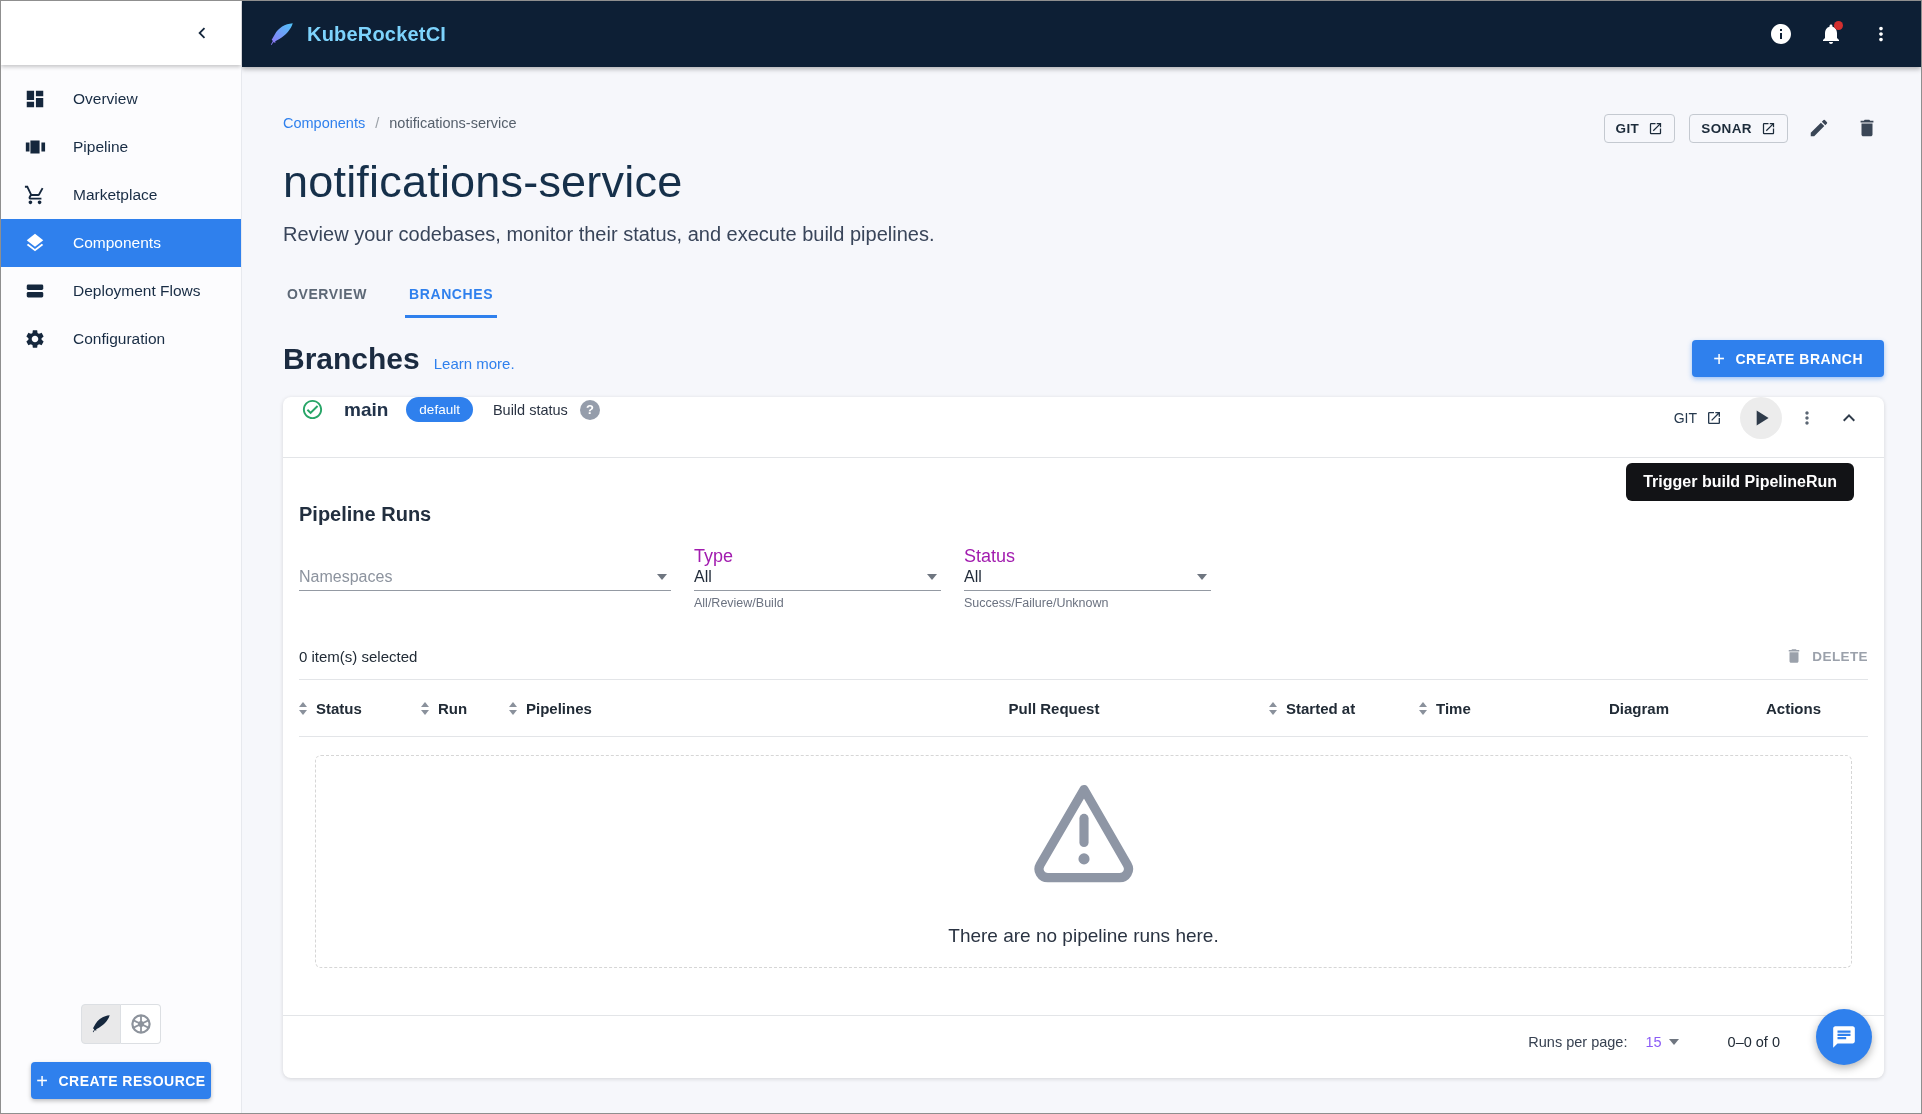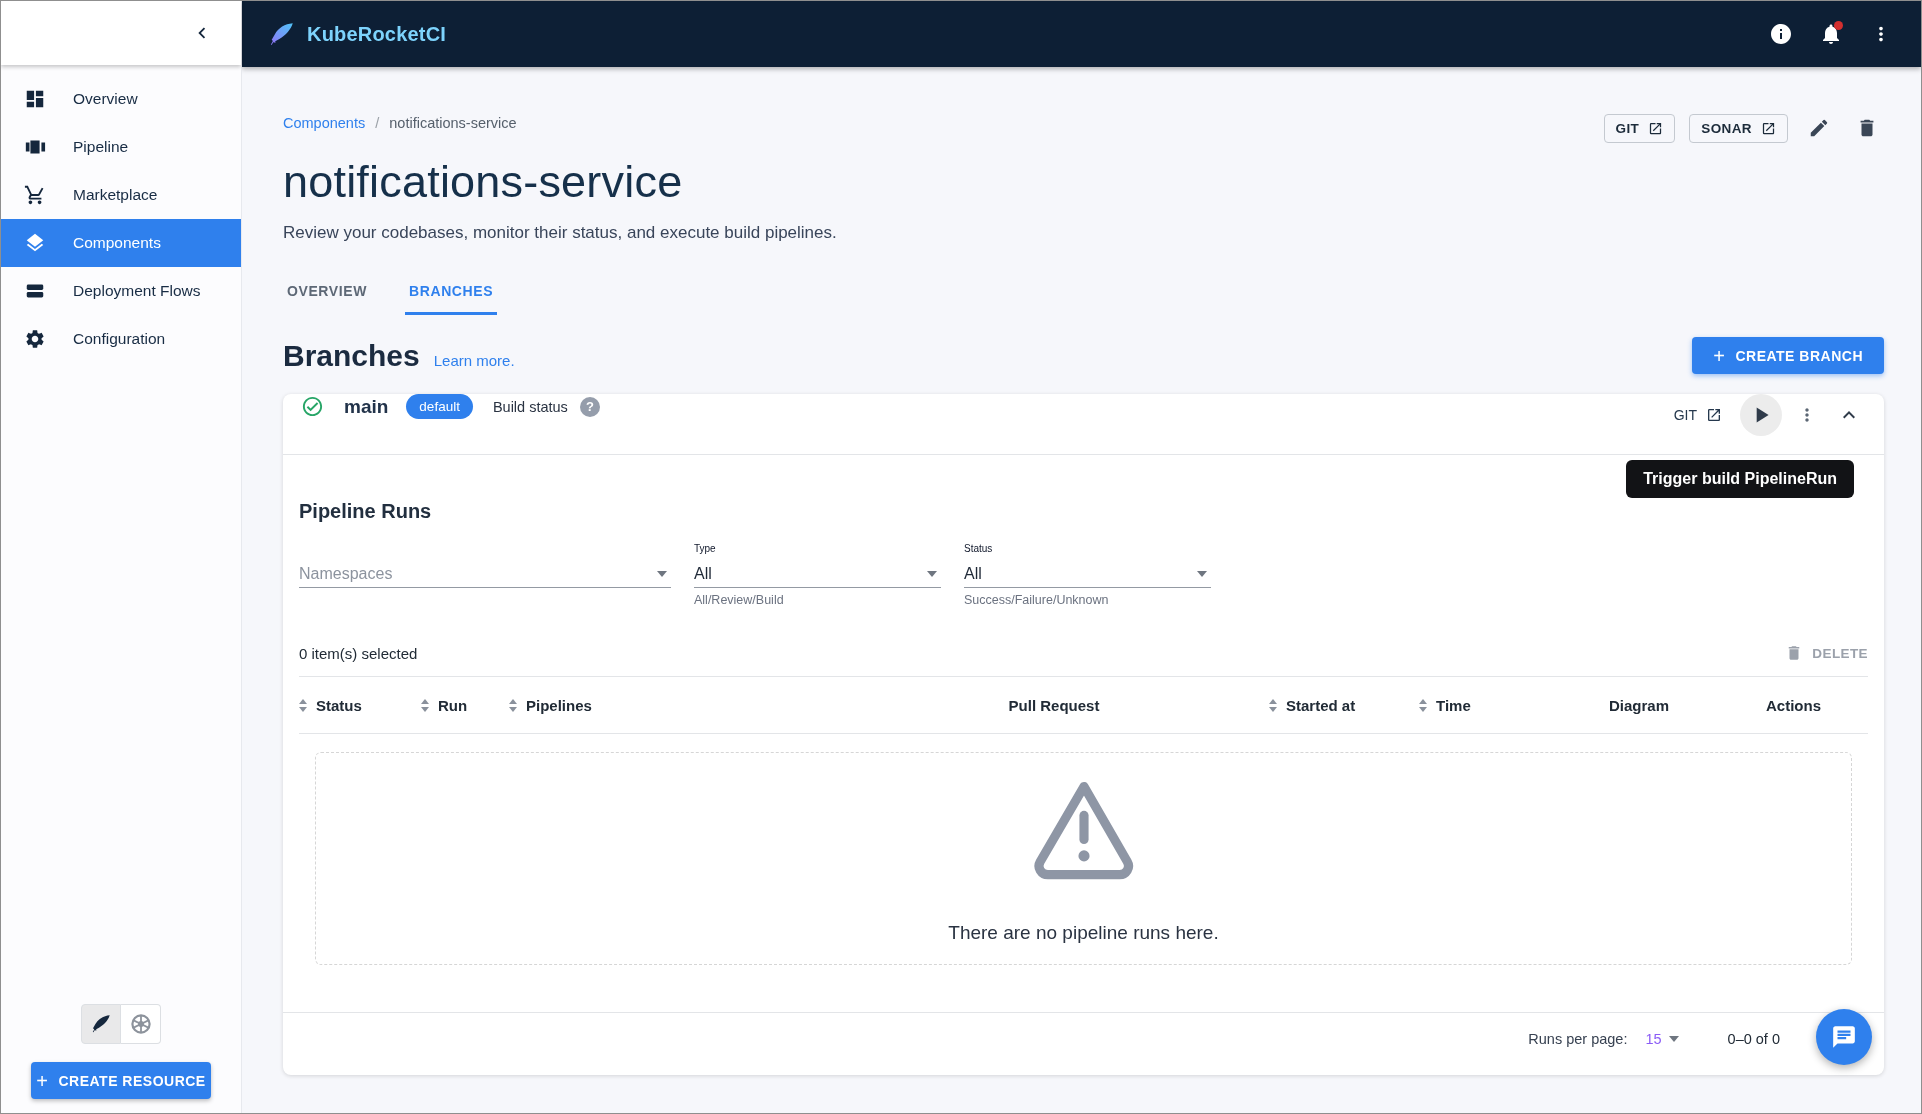--- a/index.html
+++ b/index.html
@@ -62,21 +62,21 @@
 
   .header-actions { position:absolute; top:44px; right:37px; display:flex; align-items:center; gap:14px; }
   .outline-btn { display:flex; align-items:center; gap:9px; height:29px; padding:0 11px;
                  border:1px solid #c4c9d0; border-radius:4px; background:transparent; cursor:pointer;
                  font-size:13.5px; font-weight:bold; letter-spacing:.4px; color:#1c2b3a;
                  font-family:"Liberation Sans", sans-serif; }
   .icon-btn { width:34px; height:34px; display:flex; align-items:center; justify-content:center;
               cursor:pointer; color:#3a4656; }
 
   .page-title { margin-top:25px; font-size:45px; font-weight:400; color:#16304a; letter-spacing:.2px; }
-  .page-desc { margin-top:15px; font-size:17px; color:#39455a; }
+  .page-desc { margin-top:15px; font-size:20px; color:#39455a; }
 
   .tabs { margin-top:28px; display:flex; gap:34px; }
   .tab { font-size:14px; font-weight:bold; letter-spacing:.6px; color:#5d6876; padding:12px 4px 13px;
          cursor:pointer; border-bottom:3px solid transparent; }
   .tab.active { color:#2f80ed; border-bottom-color:#2f80ed; }
 
   .section-row { margin-top:22px; display:flex; align-items:center; justify-content:space-between; }
   .section-heading-wrap { display:flex; align-items:baseline; }
   .section-heading { font-size:30px; font-weight:bold; color:#1b2b40; }
   .learn-more { font-size:15px; color:#2f80ed; margin-left:14px; cursor:pointer; }
@@ -110,21 +110,21 @@
 
   .tooltip { position:absolute; top:66px; right:30px; background:#121316; color:#fff;
              font-size:16px; font-weight:bold; padding:10px 17px; border-radius:6px; z-index:10;
              white-space:nowrap; }
 
   .runs-section { padding:0 16px; flex:1; display:flex; flex-direction:column; }
   .runs-heading { margin-top:45px; font-size:20px; font-weight:bold; color:#222f3f; }
 
   .filters { margin-top:20px; display:flex; gap:23px; }
   .select { display:flex; flex-direction:column; }
-  .select .sel-label { height:18px; font-size:10px; color:#0f172a; }
+  .select .sel-label { height:18px; font-size:18px; color:#a21caf; }
   .sel-value-row { height:27px; display:flex; align-items:center; justify-content:space-between;
                    border-bottom:1px solid #949aa3; cursor:pointer; }
   .sel-value { font-size:16px; color:#1f2937; }
   .sel-value.placeholder { color:#8c939e; }
   .caret-down { width:0; height:0; border-left:5px solid transparent; border-right:5px solid transparent;
                 border-top:6px solid #6f7680; margin-right:4px; }
   .sel-helper { height:18px; margin-top:5px; font-size:12.5px; color:#6b7280; }
   .w-ns { width:372px; } .w-sm { width:247px; }
 
   .selection-row { margin-top:33px; display:flex; align-items:center; justify-content:space-between; }

